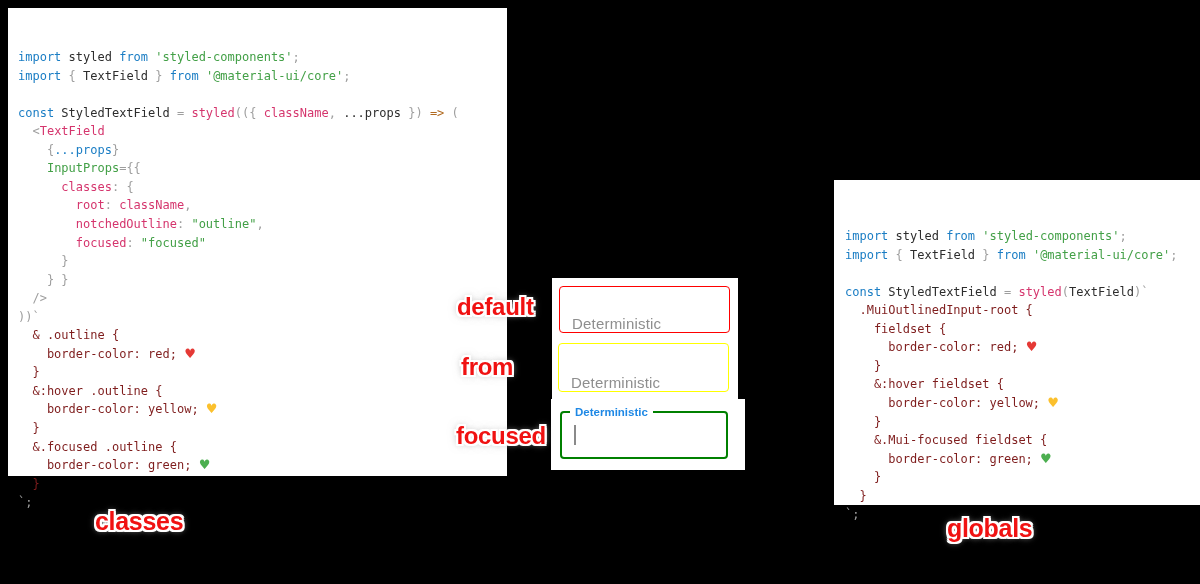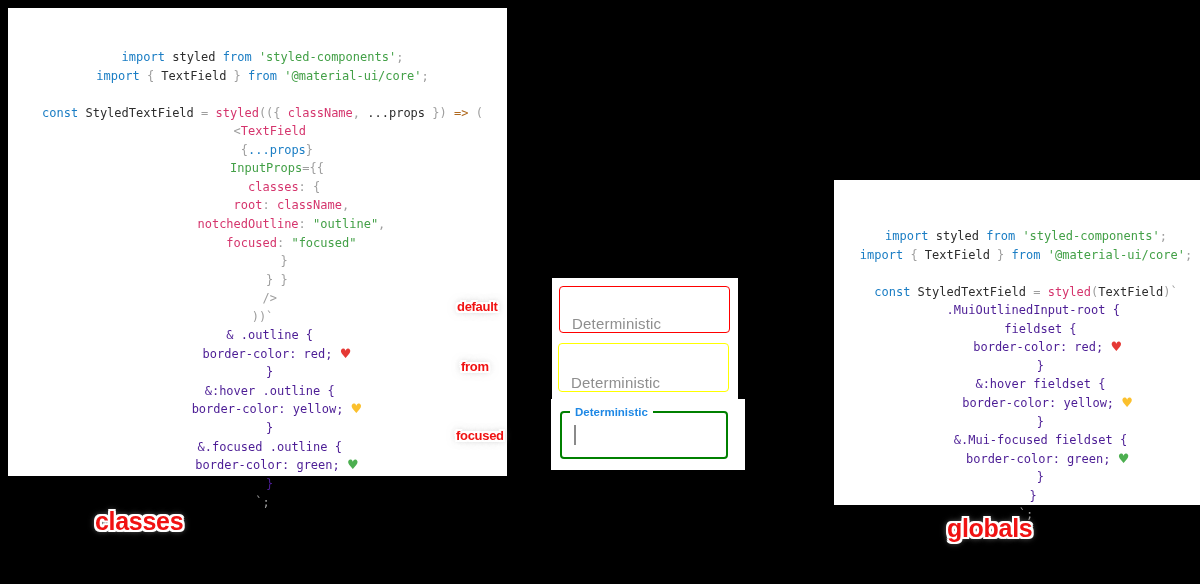--- a/index.html
+++ b/index.html
@@ -1,40 +1,40 @@
 <!DOCTYPE html>
 <html><head>
 <meta charset="utf-8">
 <style>
   html,body{margin:0;padding:0;background:#000;}
   .stage{position:relative;width:1200px;height:584px;background:#000;overflow:hidden;
          font-family:"Liberation Sans",sans-serif;}
-  .panel{position:absolute;background:#fff;text-align:center;}
+  .panel{position:absolute;background:#fff;}
   .code{font-family:"DejaVu Sans Mono",monospace;font-size:12px;line-height:18.55px;
         white-space:pre;color:#2d2d2d;}
   .code-line{white-space:pre;min-height:18.55px;}
   
   .c-kw{color:#1a7dc4;}
   .c-id{color:#2d2d2d;}
   .c-str{color:#43a047;}
-  .c-grn{color:#4c1d95;}
+  .c-grn{color:#7f1d1d;}
   .c-pink{color:#d5356d;}
   .c-pu{color:#9e9e9e;}
   .c-ar{color:#b0691f;}
   .c-hr,.c-hy,.c-hg{font-family:"DejaVu Sans",sans-serif;font-size:13px;}
   .c-hr{color:#e53935;}
   .c-hy{color:#fbc02d;}
   .c-hg{color:#4caf50;}
   
   .red-label{position:absolute;font-weight:bold;color:#f01212;letter-spacing:-0.3px;
     text-shadow:
       -2px -2px 0 #fff, 2px -2px 0 #fff, -2px 2px 0 #fff, 2px 2px 0 #fff,
       -2px 0 0 #fff, 2px 0 0 #fff, 0 -2px 0 #fff, 0 2px 0 #fff,
       0 0 6px rgba(190,190,190,0.95), 0 0 10px rgba(150,150,150,0.55);}
-  .state-label{font-size:13px;line-height:22px;}
+  .state-label{font-size:24px;line-height:22px;}
   .caption{font-size:25px;line-height:30px;}
   
   .tf{position:absolute;background:#fff;border-radius:4px;box-sizing:border-box;
       display:flex;align-items:flex-end;}
   .tf-default{border:1.5px solid red;}
   .tf-hover{border:1.5px solid yellow;}
   .tf-focused{border:2px solid green;}
   .tf .ph{color:#8e8e8e;font-size:15px;padding-left:12px;letter-spacing:0.2px;}
   .float-label{position:absolute;top:-8px;left:8px;background:#fff;padding:0 5px;
       color:#1e88e5;font-size:11.5px;font-weight:bold;line-height:14px;}

